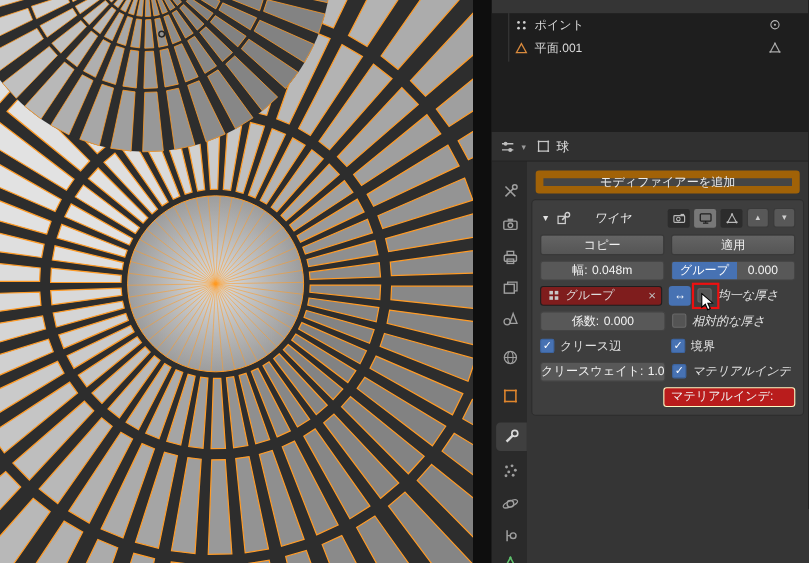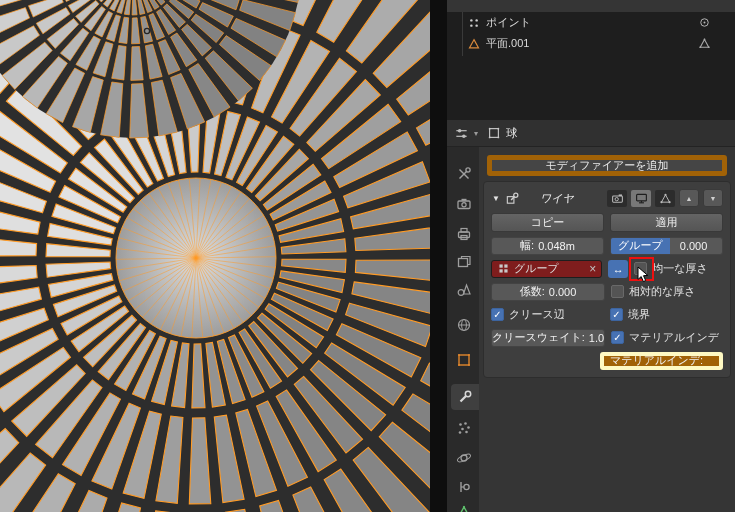--- a/index.html
+++ b/index.html
@@ -19,21 +19,21 @@
   #props-header{position:absolute;left:0;top:108px;width:288px;height:27px;background:#303030;
        border-bottom:1px solid #232323;display:flex;align-items:center;gap:5px;padding-left:7px;box-sizing:border-box;}
   #props-header .obj-name{color:#e6e6e6;font-size:11.5px;}
   .ddarrow{color:#9a9a9a;font-size:8px;margin-right:4px;}
   
   #tabbar{position:absolute;left:0;top:135px;width:32px;height:377px;background:#2a2a2a;}
   .tab{position:absolute;left:2px;width:30px;height:26px;display:flex;align-items:center;justify-content:center;}
   .tab.active{background:#3f3f3f;border-radius:4px 0 0 4px;left:4px;width:28px;}
   
   #main{position:absolute;left:32px;top:135px;width:256px;height:377px;background:#353535;}
-  .add-btn{position:absolute;left:8px;top:8px;width:240px;height:21px;background:#454545;border:5px solid #a16207;
+  .add-btn{position:absolute;left:8px;top:8px;width:240px;height:21px;background:#454545;border:7px solid #a16207;
        border-radius:3px;display:flex;align-items:center;justify-content:center;color:#eaeaea;box-sizing:border-box;cursor:default;}
   .mod-panel{position:absolute;left:4px;top:34px;width:248px;background:#3e3e3e;border:1px solid #2d2d2d;border-radius:4px;
        box-sizing:border-box;padding:5px 7px 7px;display:flex;flex-direction:column;gap:4px;}
   .mrow{display:flex;align-items:center;gap:6px;height:19px;}
   .mrow.hdr{height:22px;gap:4px;}
   .spacer{flex:1;}
   .tri{color:#e2e2e2;font-size:8px;width:10px;text-align:center;}
   .mname{color:#ececec;margin-left:16px;font-style:italic;}
   .tslot{width:20px;height:17px;background:#2c2c2c;border-radius:2px;display:flex;align-items:center;justify-content:center;}
   .tslot.on{background:#787878;}
@@ -50,25 +50,25 @@
   .group-field{flex:1.12;height:18px;background:#7f1d1d;border:1px solid #1e1e1e;border-radius:3px;display:flex;
        align-items:center;gap:4px;padding:0 5px;overflow:hidden;white-space:nowrap;box-sizing:border-box;}
   .gx{margin-left:auto;color:#c0c0c0;font-size:12px;line-height:1;}
   .sq-btn{width:20px;height:18px;background:#4772b3;border-radius:3px;color:#fff;display:flex;align-items:center;
        justify-content:center;flex:none;font-size:11px;}
   .chk{width:13px;height:13px;border-radius:2px;background:#545454;border:1px solid #696969;box-sizing:border-box;
        flex:none;display:flex;align-items:center;justify-content:center;font-size:10px;color:#fff;line-height:1;}
   .chk.checked{background:#4772b3;border-color:#3c64a0;}
   .chk .mark{display:none;}
   .chk.checked .mark{display:block;}
-  .cwrap{position:relative;display:flex;align-items:center;gap:5px;flex:1;min-width:0;}
+  .cwrap{position:relative;display:flex;align-items:center;gap:5px;flex:1;min-width:0;font-style:italic;}
   .clabel{color:#e2e2e2;white-space:nowrap;overflow:hidden;}
   .red-ring{position:absolute;left:-5px;top:-4px;width:21px;height:20px;border:2px solid #ee1010;pointer-events:none;z-index:3;}
   .cursor{position:absolute;left:3px;top:5px;z-index:4;pointer-events:none;}
-  .mat-field{flex:1;height:18px;background:#a16207;border:4px solid #fef9c3;border-radius:3px;display:flex;align-items:center;
+  .mat-field{flex:1;height:18px;background:#b91c1c;border:1px solid #fef9c3;border-radius:3px;display:flex;align-items:center;
        padding:0 6px;color:#f0f0f0;overflow:hidden;white-space:nowrap;box-sizing:border-box;}
   svg{display:block;}
 </style>
 </head>
 <body>
 
 <div id="app">
 
   <div id="viewport">
     <svg id="vpsvg" width="430" height="512">

